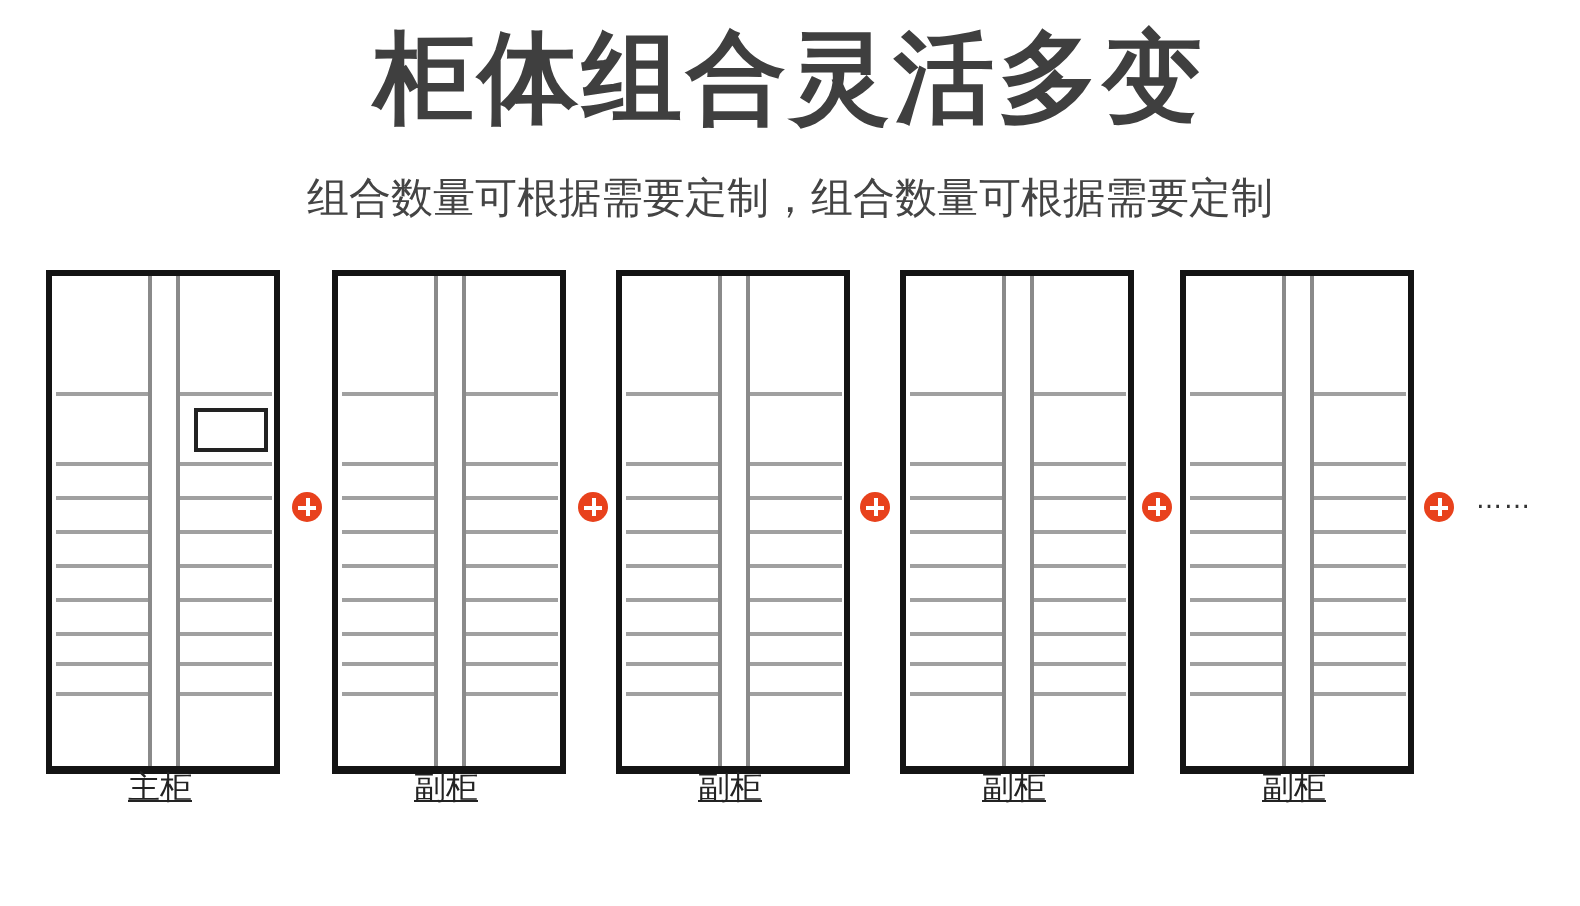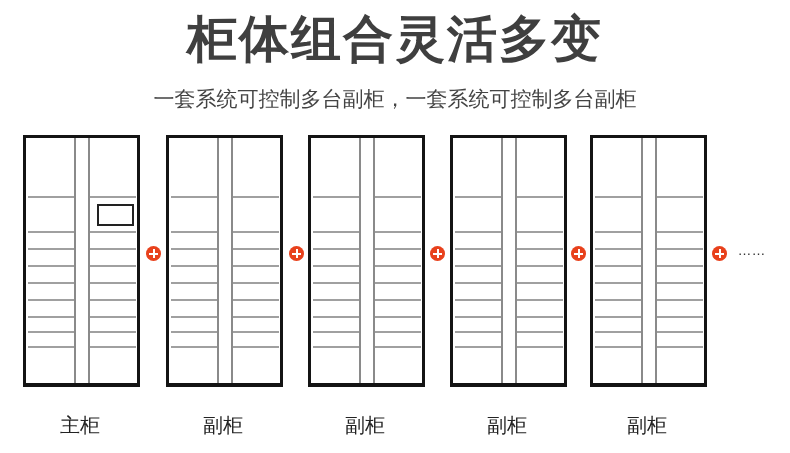--- a/index.html
+++ b/index.html
@@ -8,27 +8,27 @@
   .subtitle{position:absolute;left:0;top:84px;width:790px;text-align:center;font-size:21px;color:#444;line-height:30px;}
   .cab{position:absolute;top:135px;width:111px;height:245px;border:3px solid #141414;border-bottom-width:4px;box-sizing:content-box;}
   .cab .vline{position:absolute;top:0;bottom:0;width:1.5px;background:#8a8a8a;}
   .cab .hline{position:absolute;height:1.5px;background:#a0a0a0;}
   .screen{position:absolute;width:33px;height:18px;border:2px solid #222;}
   .plus{position:absolute;width:15px;height:15px;border-radius:50%;background:#e8411c;}
   .plus:before,.plus:after{content:"";position:absolute;background:#fff;}
   .plus:before{left:3px;right:3px;top:6.5px;height:2px;}
   .plus:after{top:3px;bottom:3px;left:6.5px;width:2px;}
   .dots{position:absolute;left:738px;top:243px;font-size:13px;color:#333;letter-spacing:1px;}
-  .label{position:absolute;top:412px;width:120px;text-align:center;font-size:20px;color:#222;}
+  .label{position:absolute;top:384px;width:120px;text-align:center;font-size:16px;color:#222;text-decoration:underline;}
 </style>
 </head>
 <body>
 
 <div class="title">柜体组合灵活多变</div>
-<div class="subtitle">一套系统可控制多台副柜，一套系统可控制多台副柜</div>
+<div class="subtitle">组合数量可根据需要定制，组合数量可根据需要定制</div>
 
 <div id="cabinets">
     <div class="cab" style="left: 23px;">
       <div class="vline" style="left:48px"></div>
       <div class="vline" style="left:62px"></div>
       <div class="hline" style="top:58px;left:2px;width:46px"></div>
       <div class="hline" style="top:58px;left:64px;width:46px"></div>
       <div class="hline" style="top:93px;left:2px;width:46px"></div>
       <div class="hline" style="top:93px;left:64px;width:46px"></div>
       <div class="hline" style="top:110px;left:2px;width:46px"></div>

